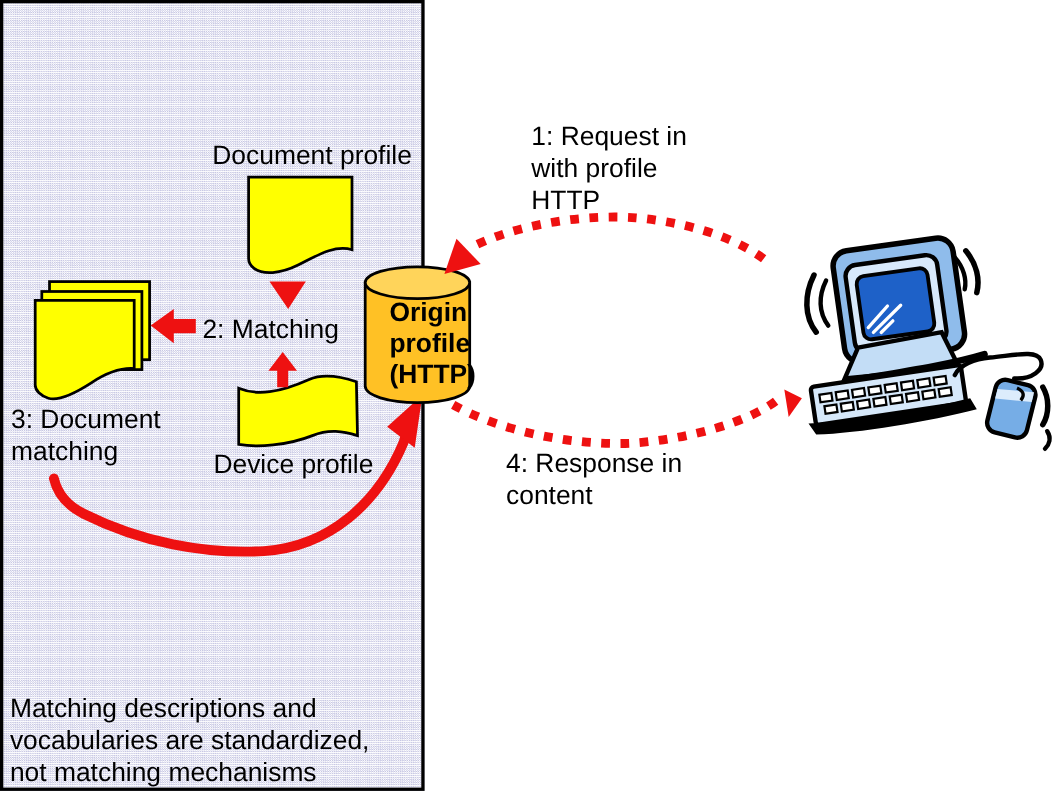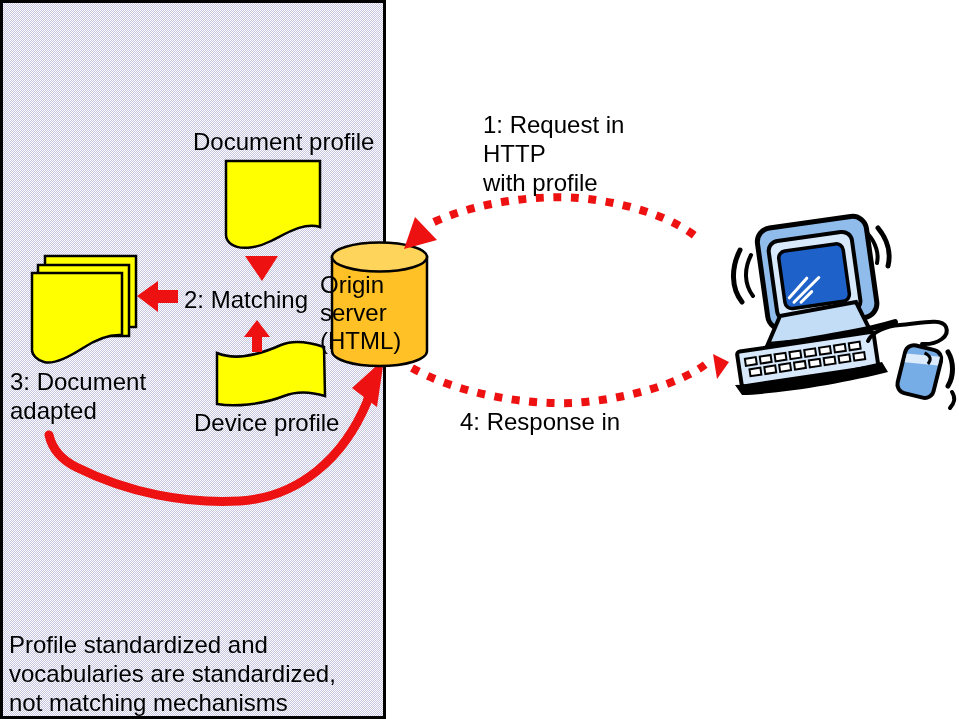--- a/index.html
+++ b/index.html
@@ -21,21 +21,21 @@
   svg.overlay { position: absolute; left: 0; top: 0; z-index: 2; }
   .label {
     position: absolute; z-index: 3;
     font-size: 24px; line-height: 29px; white-space: nowrap;
   }
   .lbl-document-profile { left: 193px; top: 127px; }
   .lbl-step1            { left: 483px; top: 110px; }
   .lbl-step2            { left: 184px; top: 285px; }
   .lbl-step3            { left: 10px;  top: 367px; }
   .lbl-device-profile   { left: 194px; top: 408px; }
-  .lbl-origin           { left: 320px; top: 271px; line-height: 28px; }
+  .lbl-origin           { left: 354px; top: 271px; line-height: 28px; font-weight: bold; }
   .lbl-step4            { left: 460px; top: 407px; }
   .lbl-note             { left: 9px;   top: 630px; }
 </style>
 </head>
 <body>
 
 <div class="stage">
 
   <div class="panel"></div>
 
@@ -123,42 +123,43 @@
       </g>
       <path d="M 948,352 C 954,362 954,376 948,386" fill="none" stroke="#000" stroke-width="5" stroke-linecap="round"></path>
       <path d="M 952,392 C 956,398 954,404 950,408" fill="none" stroke="#000" stroke-width="4" stroke-linecap="round"></path>
     </g>
   </svg>
 
   <div class="label lbl-document-profile">Document profile</div>
 
   <div class="label lbl-step1">
     <div>1: Request in</div>
+    <div>with profile</div>
     <div>HTTP</div>
-    <div>with profile</div>
   </div>
 
   <div class="label lbl-step2">2: Matching</div>
 
   <div class="label lbl-step3">
     <div>3: Document</div>
-    <div>adapted</div>
+    <div>matching</div>
   </div>
 
   <div class="label lbl-device-profile">Device profile</div>
 
   <div class="label lbl-origin">
     <div>Origin</div>
-    <div>server</div>
-    <div>(HTML)</div>
+    <div>profile</div>
+    <div>(HTTP)</div>
   </div>
 
   <div class="label lbl-step4">
     <div>4: Response in</div>
+    <div>content</div>
   </div>
 
   <div class="label lbl-note">
-    <div>Profile standardized and</div>
+    <div>Matching descriptions and</div>
     <div>vocabularies are standardized,</div>
     <div>not matching mechanisms</div>
   </div>
 
 </div>
 
 </body></html>

